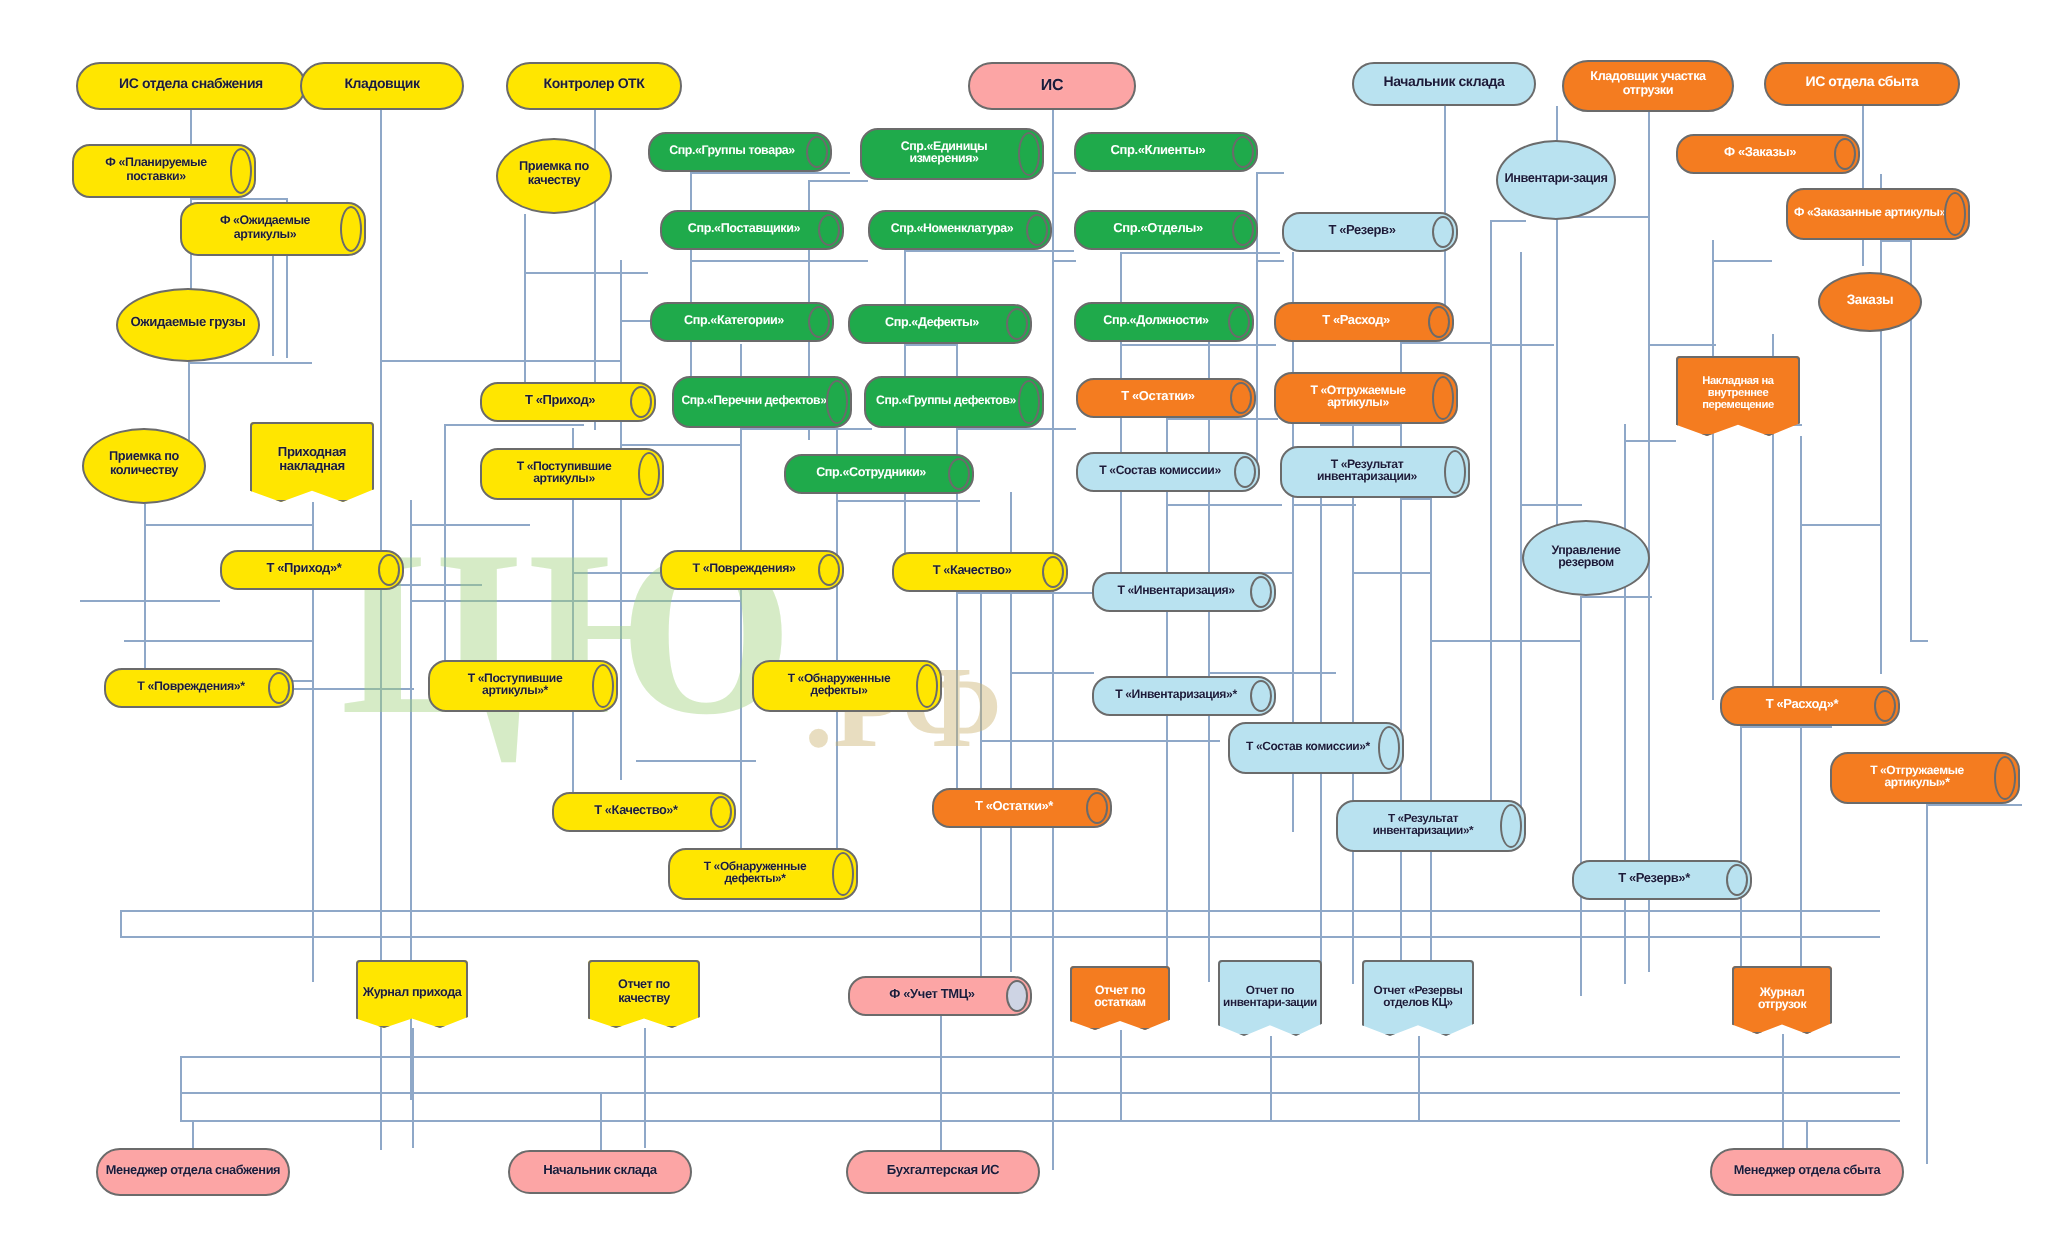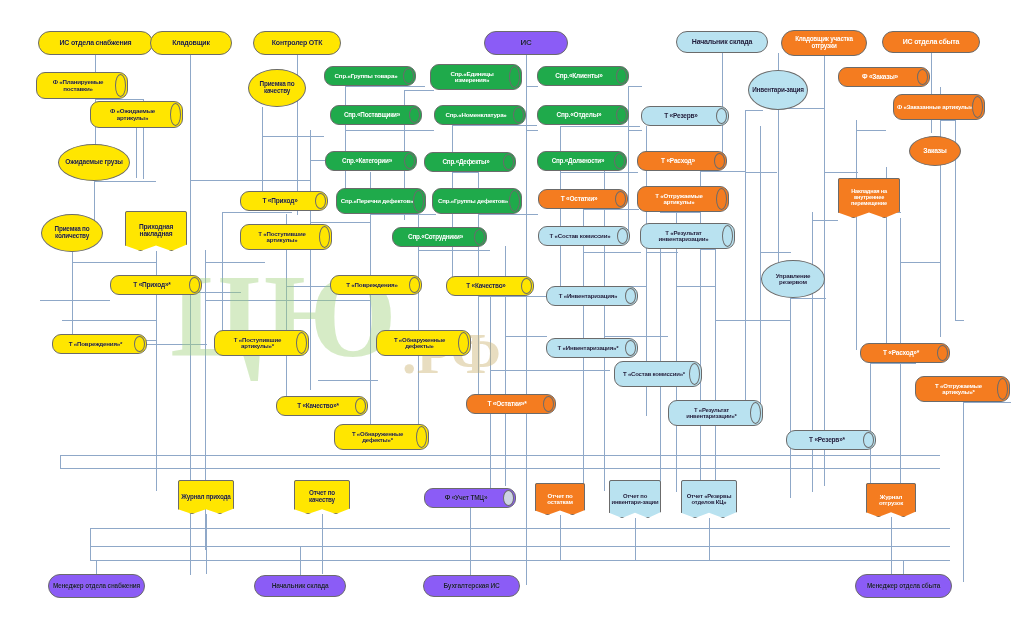--- a/index.html
+++ b/index.html
@@ -62,21 +62,21 @@
     outline:1px solid #6b6b6b;
     outline-offset:-1px;
   }
   .t-doc .docinner{padding:0 2px;}
 
   
   .c-yellow{background:#ffe600;}
   .c-green {background:#1faa4b;color:#ffffff;text-shadow:none;}
   .c-orange{background:#f47c20;color:#ffffff;text-shadow:none;}
   .c-blue  {background:#b9e2f0;}
-  .c-grey  {background:#8b5cf6;}
+  .c-grey  {background:#fca5a5;}
 
   .c-green.t-cyl::after{background:#1faa4b;}
   .c-orange.t-cyl::after{background:#f47c20;}
   .c-yellow.t-cyl::after{background:#ffe600;}
   .c-blue.t-cyl::after{background:#b9e2f0;}
   .c-grey.t-cyl::after{background:#ced4e4;}
 
   
   #watermark{
     position:absolute;

